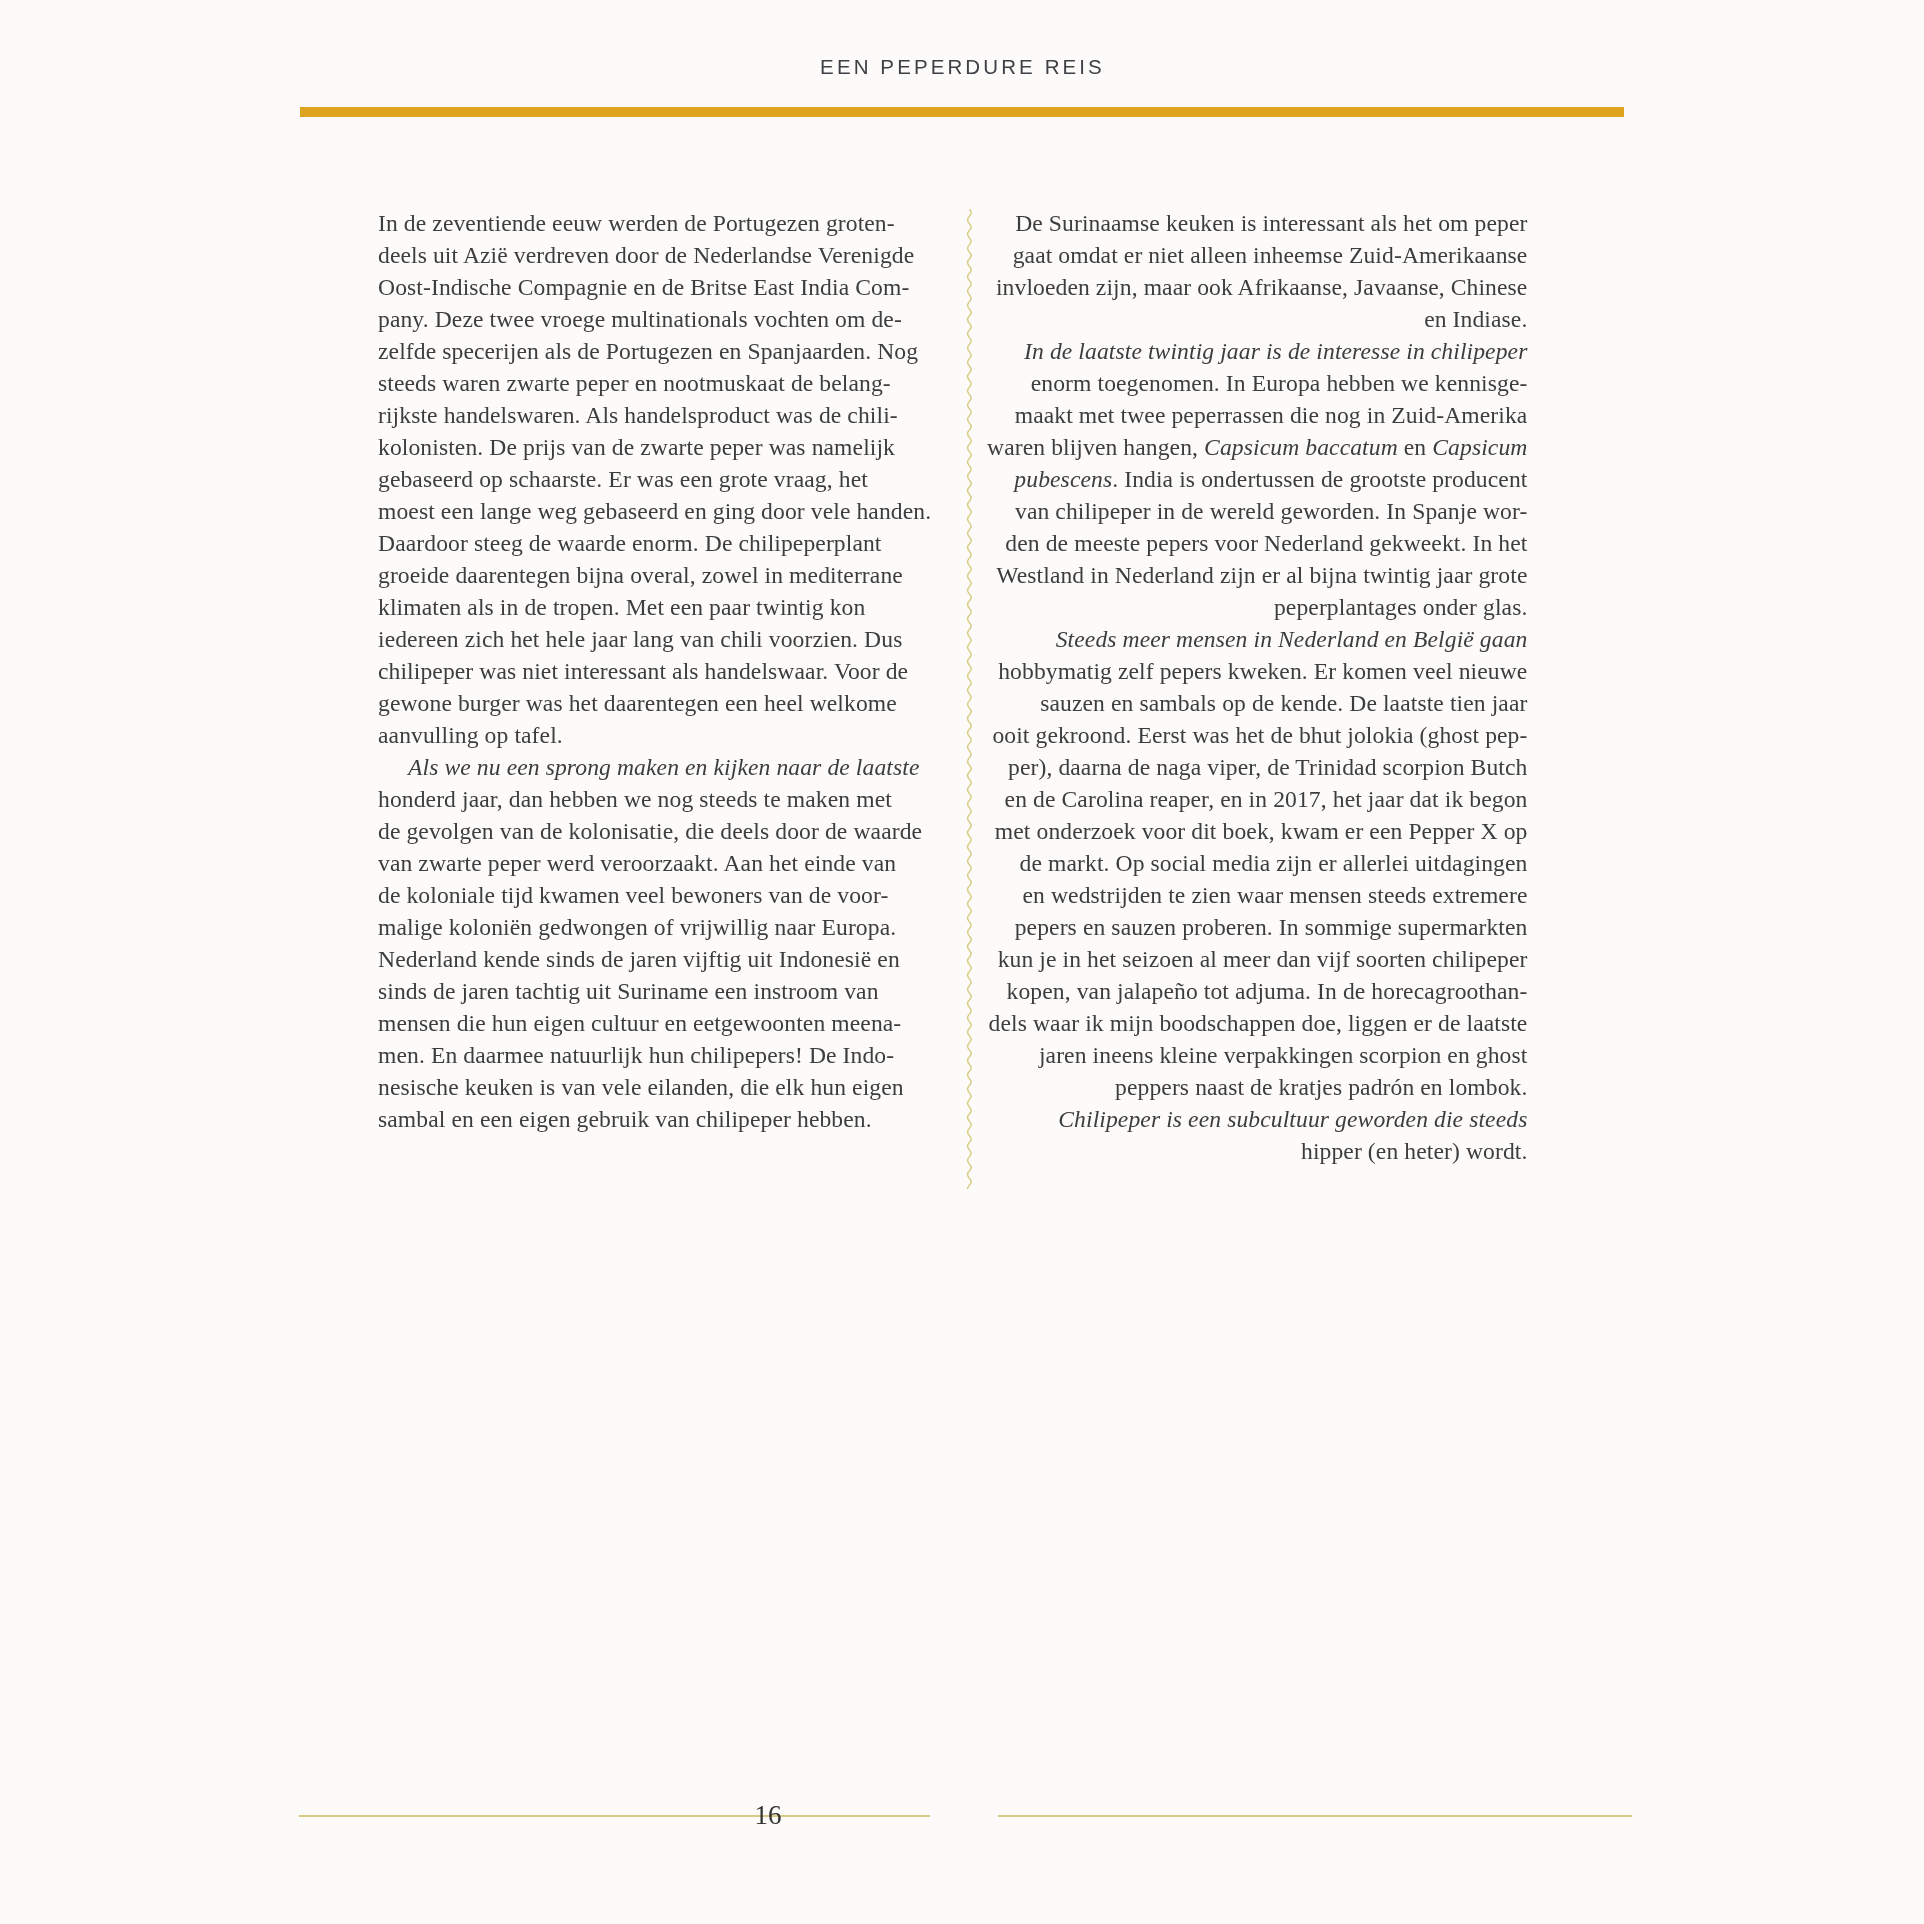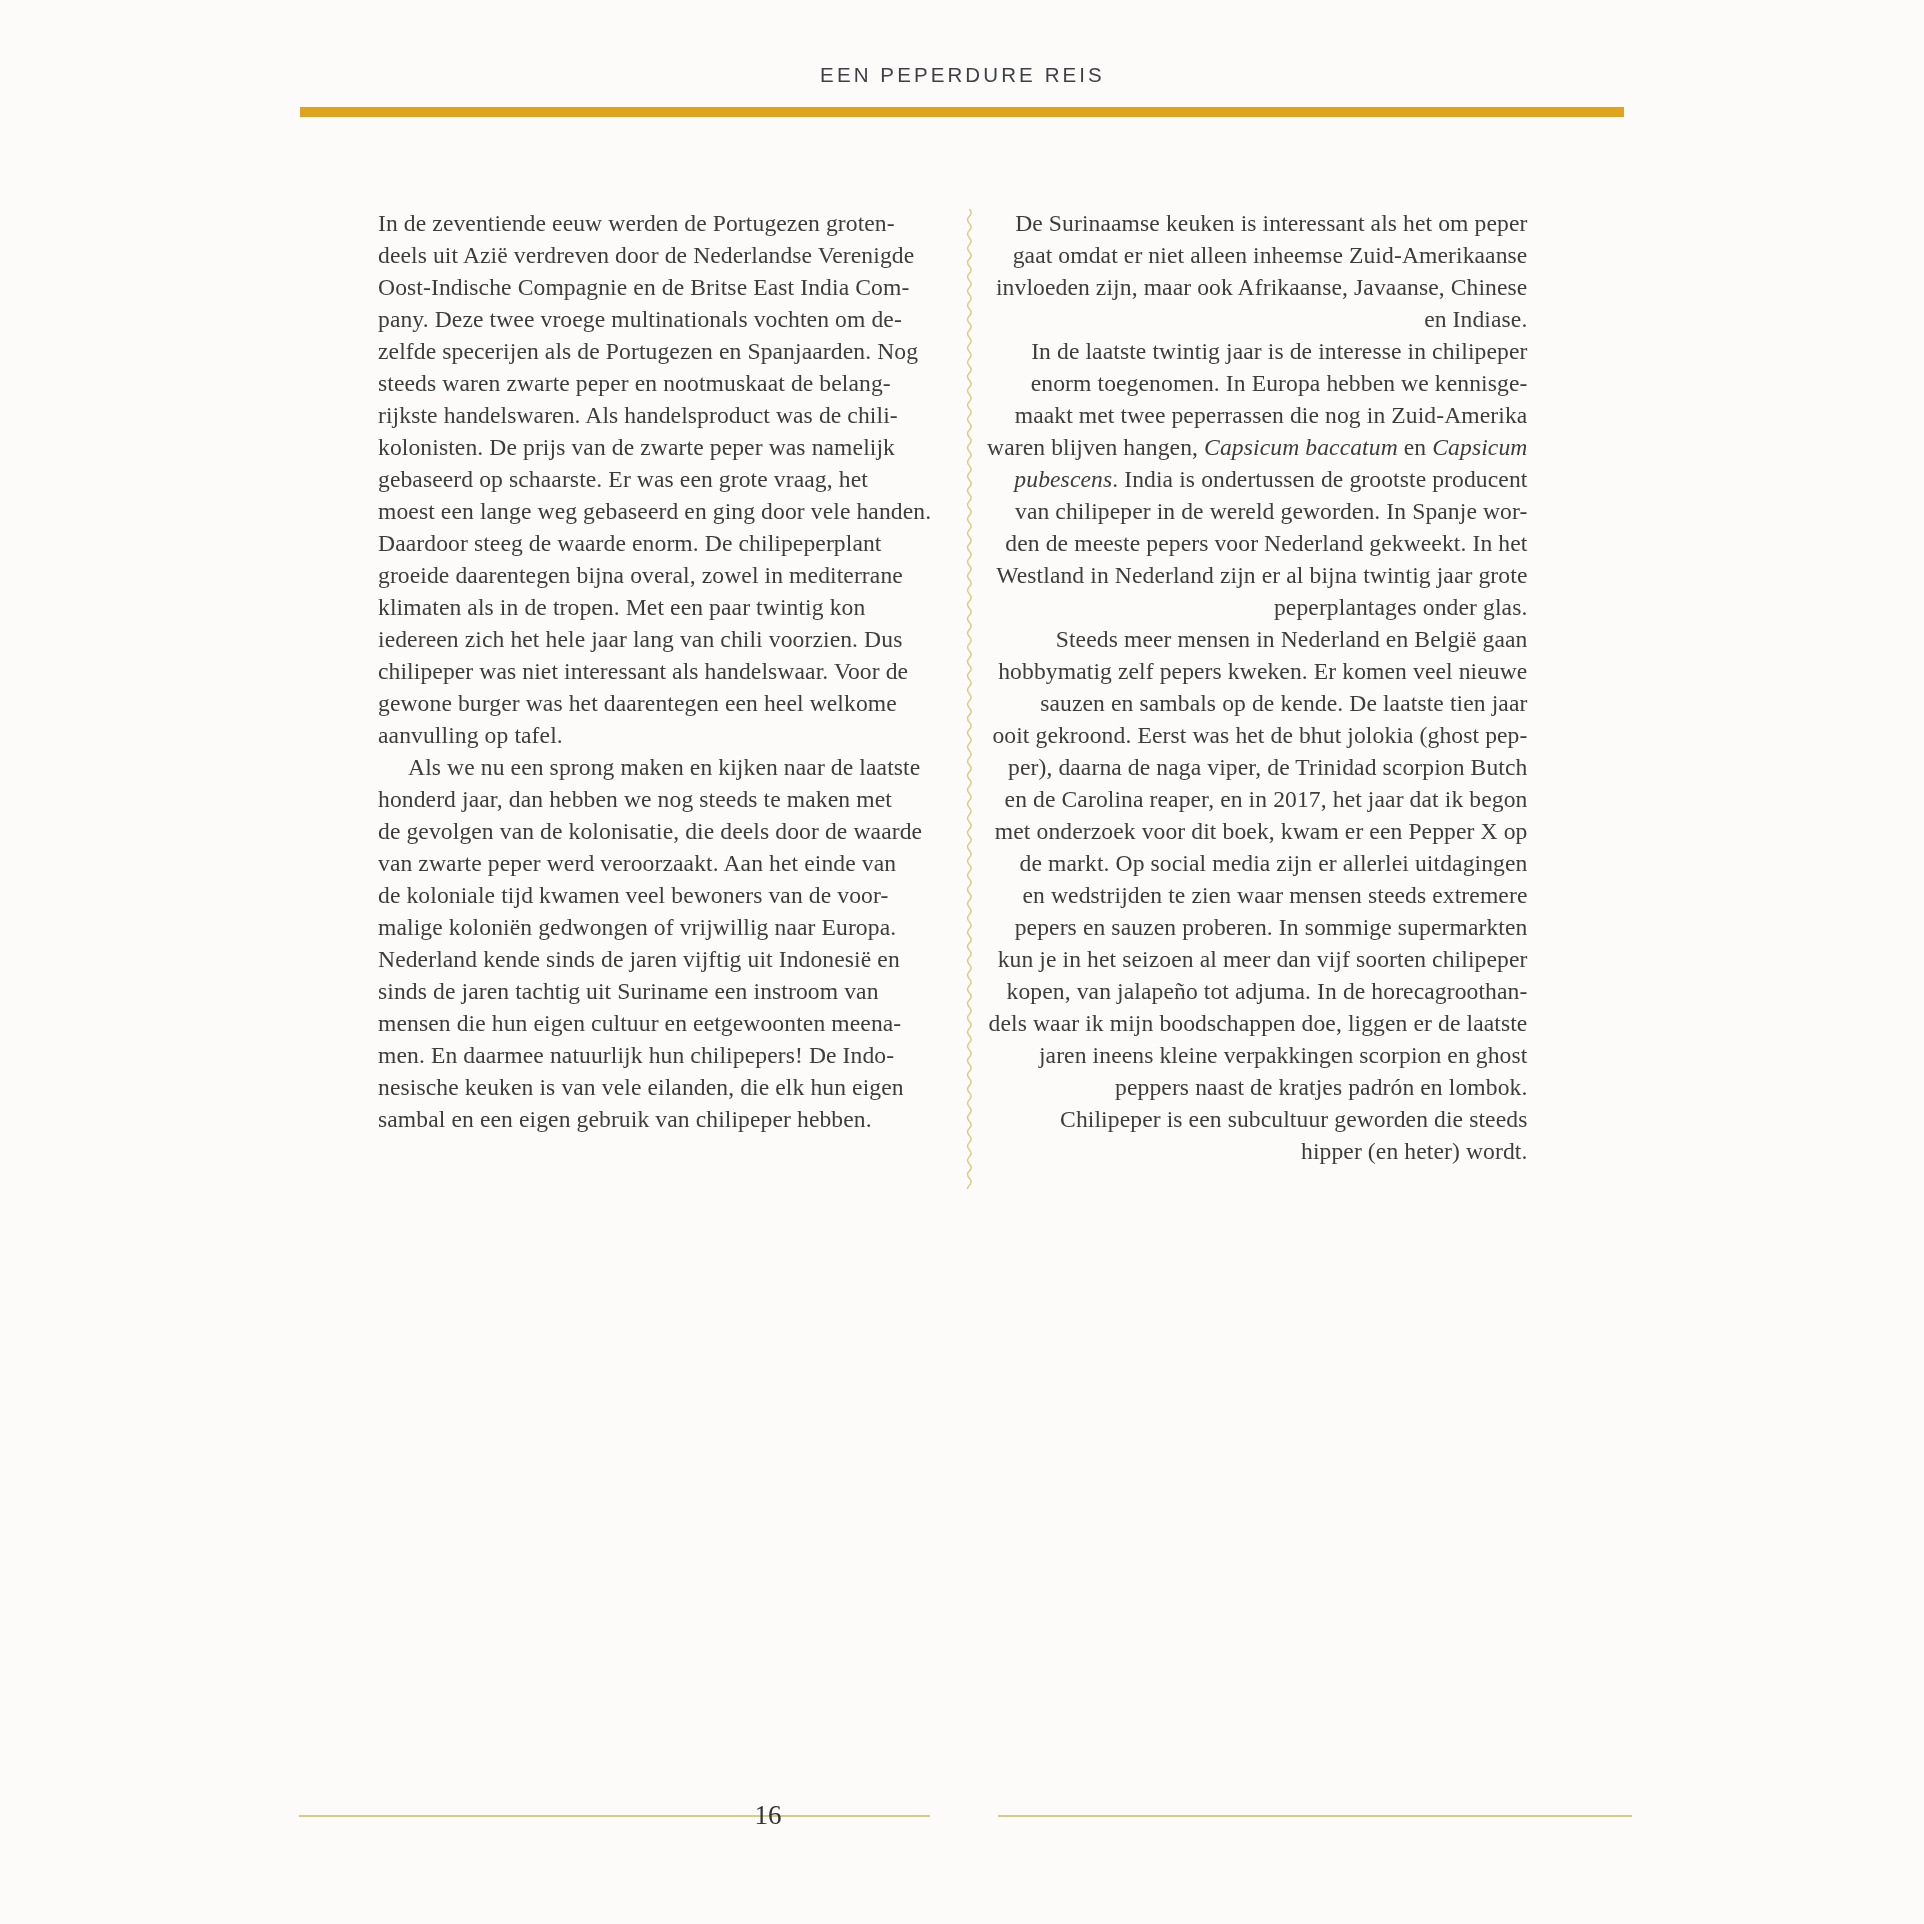--- a/index.html
+++ b/index.html
@@ -6,21 +6,21 @@
   body {
     width: 1925px;
     height: 1925px;
     background: #fcfbfa;
     position: relative;
     font-family: "Liberation Serif", serif;
     overflow: hidden;
   }
   .page-header-title {
     position: absolute;
-    top: 63px;
+    top: 55px;
     left: 0;
     width: 1925px;
     text-align: center;
     font-family: "Liberation Sans", sans-serif;
     font-size: 20.5px;
     font-weight: 400;
     letter-spacing: 3.1px;
     color: #3f4046;
   }
   .accent-bar {
@@ -33,21 +33,21 @@
   }
   .text-column {
     position: absolute;
     top: 207px;
     font-size: 23.6px;
     line-height: 32px;
     color: #3d3d3d;
     letter-spacing: 0.1px;
   }
   .text-column .line { white-space: nowrap; height: 32px; }
-  .text-column .line.indent { padding-left: 30px; }
+  .text-column .line.indent { padding-left: 30px; font-style: italic; }
   .text-column .line em { font-style: italic; }
   .col-left  { left: 378px; }
   .col-right { left: 987px; text-align: right; }
   .column-divider {
     position: absolute;
     left: 964px;
     top: 209px;
     width: 10.7px;
     height: 980px;
   }

